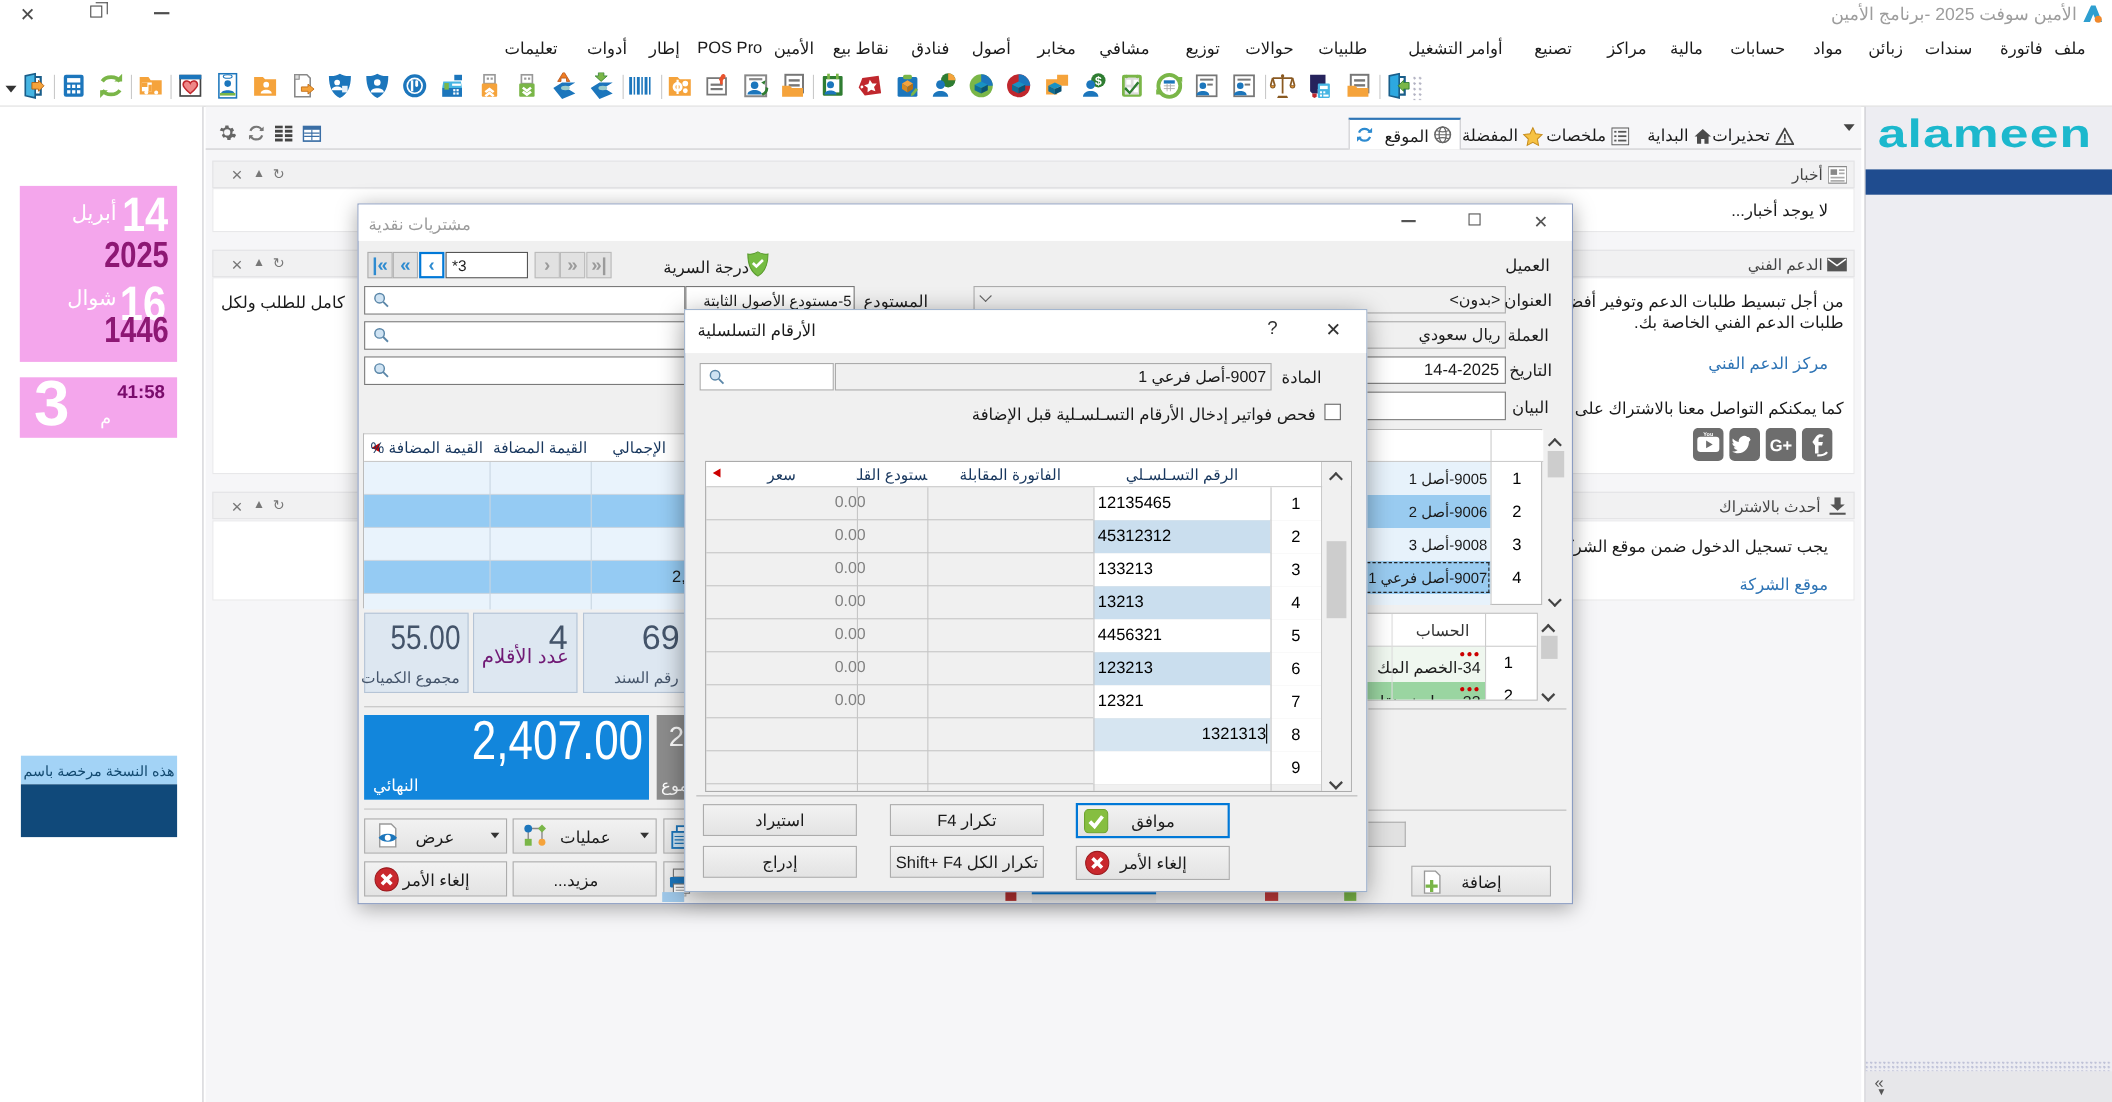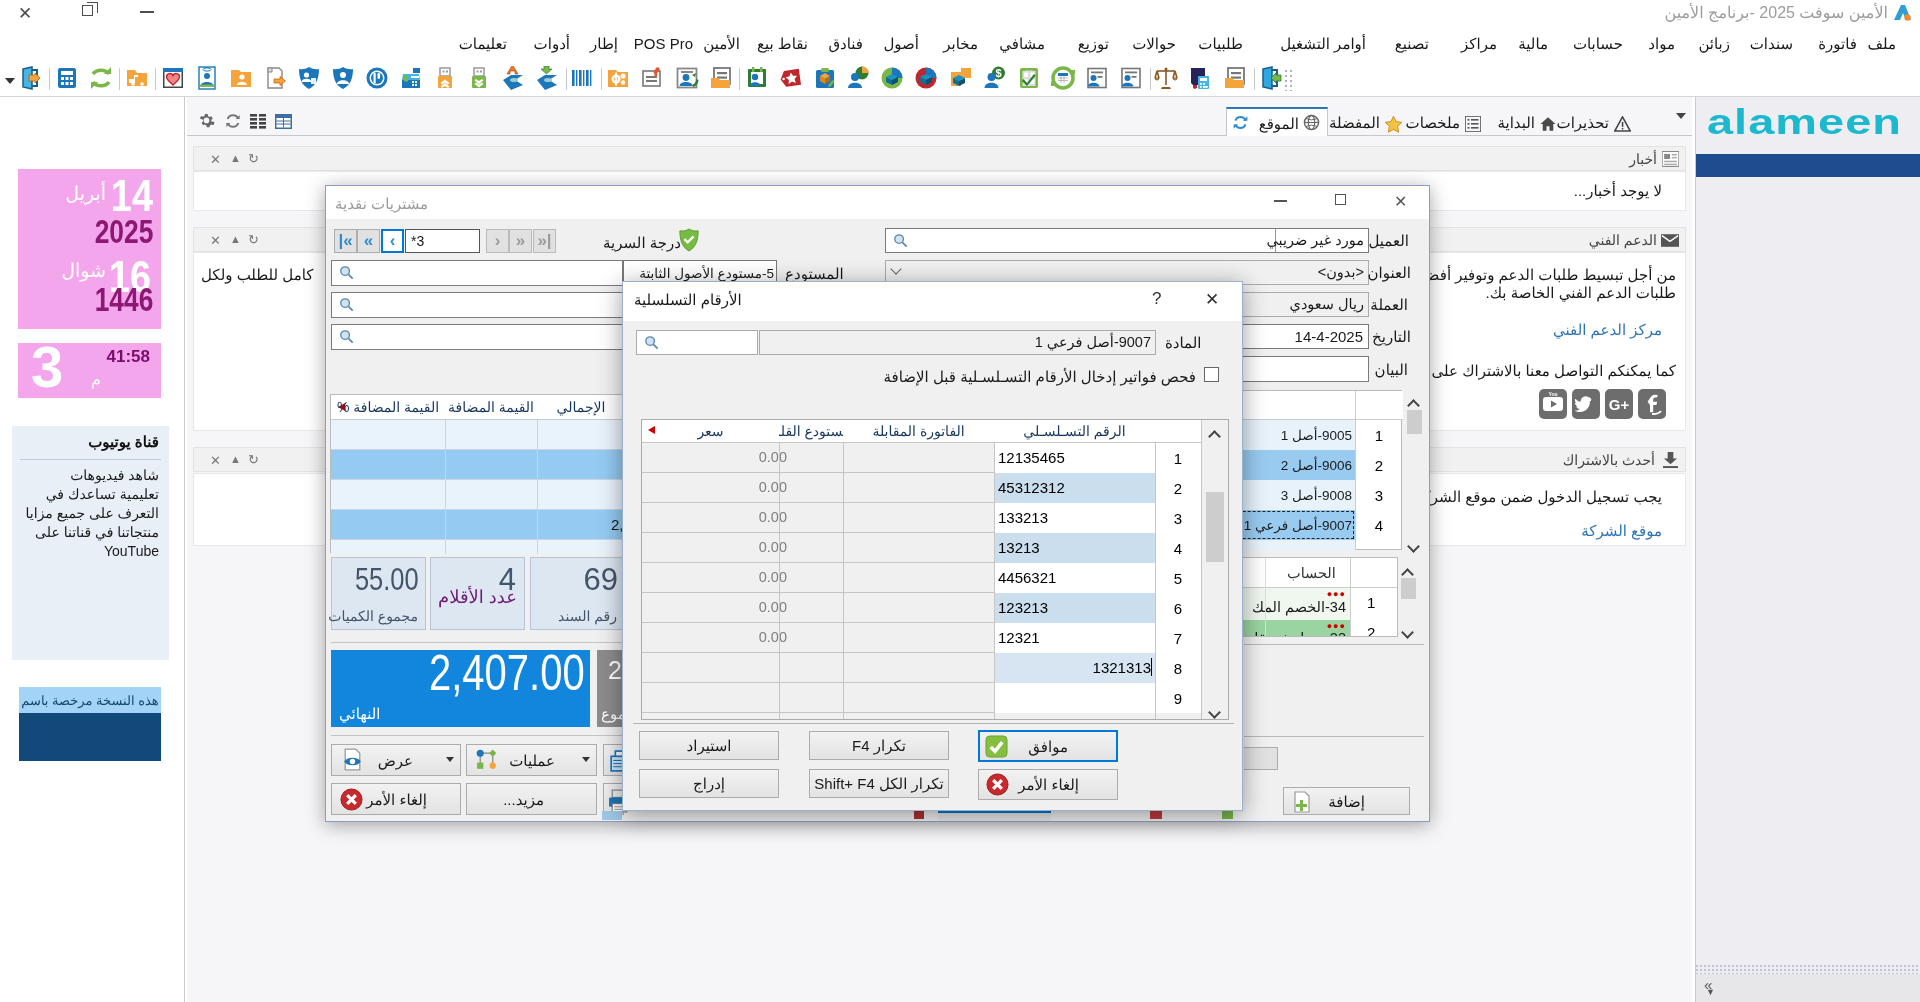--- a/index.html
+++ b/index.html
@@ -352,25 +352,20 @@
     <div class="abs" style="right:8px;top:46px;font-size:33px;font-weight:bold;color:#8d1874;line-height:1;transform:scaleX(0.8);transform-origin:right">2025</div>
     <div class="abs rtl" style="right:55px;top:90px;font-size:19px;color:#fff">شوال</div>
     <div class="abs" style="right:10px;top:86px;font-size:44px;font-weight:bold;color:#fff;line-height:1;transform:scaleX(0.86);transform-origin:right">16</div>
     <div class="abs" style="right:8px;top:114px;font-size:33px;font-weight:bold;color:#8d1874;line-height:1;transform:scaleX(0.8);transform-origin:right">1446</div>
   </div>
   <div class="abs" style="left:18px;top:246px;width:143px;height:55px;background:#f4a6ec">
     <div class="abs" style="right:11px;top:4px;font-size:17px;font-weight:bold;color:#7a0b6c">41:58</div>
     <div class="abs" style="left:13px;top:0;font-size:58px;font-weight:bold;color:#fff;line-height:0.82">3</div>
     <div class="abs rtl" style="right:60px;top:27px;font-size:16px;color:#fff">م</div>
   </div>
-  <div class="abs" style="left:12px;top:329px;width:157px;height:234px;background:#e9eff7">
-    <div class="abs rtl" style="right:10px;top:7px;font-size:15px;font-weight:bold;color:#111">قناة يوتيوب</div>
-    <div class="abs" style="left:8px;top:33px;width:141px;height:1px;background:#c4cbdb"></div>
-    <div class="abs rtl" style="right:10px;top:40px;width:140px;font-size:14px;line-height:19px;color:#1a1a1a;text-align:right">شاهد فيديوهات<br>تعليمية تساعدك في<br>التعرف على جميع مزايا<br>منتجاتنا في قناتنا على<br>YouTube</div>
-  </div>
   <div class="abs rtl cc" style="left:19px;top:590px;width:142px;height:26px;background:#a3d3f6;color:#134a70;font-size:13px;white-space:nowrap">هذه النسخة مرخصة باسم</div>
   <div class="abs" style="left:19px;top:616px;width:142px;height:48px;background:#10497a"></div>
 </div>
 
 <div class="abs" style="left:1695px;top:97px;width:225px;height:905px;background:#ededf2;border-left:1px solid #c9c9ce">
   <div class="abs" style="left:11px;top:3px;font-size:46px;font-weight:bold;color:#1cb8cd;letter-spacing:1px;transform:scale(1.02,0.78);transform-origin:left top">alameen</div>
   <div class="abs" style="left:0;top:57px;width:225px;height:23px;background:#1f4c8f"></div>
   <div class="abs" style="left:0;top:868px;width:225px;height:9px;background:radial-gradient(circle 1px at 1px 1px,#bfc2d8 1px,transparent 1.2px);background-size:4px 4px"></div>
   <div class="abs" style="left:0;top:877px;width:225px;height:28px;background:#e7e7ea">
     <div class="abs" style="left:8px;top:2px;font-size:15px;color:#555">«</div>
@@ -562,28 +557,20 @@
     <div class="field" style="left:5px;top:138px;width:292px;height:26px">
       <svg class="abs mag" style="left:7px;top:4px" width="16" height="16" viewBox="0 0 16 16">
         <circle cx="6.5" cy="6.5" r="4.6" fill="#cfe3f3" stroke="#5a86a8" stroke-width="1.4"></circle>
         <line x1="10" y1="10" x2="14.6" y2="14.6" stroke="#5a86a8" stroke-width="1.8"></line>
       </svg>
     </div>
     <div class="field rtl" style="left:297px;top:74px;width:154px;height:26px;border-color:#777;overflow:hidden">
       <div class="abs" style="right:2px;top:4px;font-size:13.5px;white-space:nowrap">5-مستودع الأصول الثابتة</div>
     </div>
     <div class="lbl" style="left:459px;top:79px">المستودع</div>
-    <div class="field" style="left:559px;top:42px;width:484px;height:25px">
-      <svg class="abs mag" style="left:7px;top:4px" width="16" height="16" viewBox="0 0 16 16">
-        <circle cx="6.5" cy="6.5" r="4.6" fill="#cfe3f3" stroke="#5a86a8" stroke-width="1.4"></circle>
-        <line x1="10" y1="10" x2="14.6" y2="14.6" stroke="#5a86a8" stroke-width="1.8"></line>
-      </svg>
-      <div class="abs" style="left:389px;top:0;width:1px;height:23px;background:#999"></div>
-      <div class="abs rtl" style="right:4px;top:3px;font-size:14.5px">مورد غير ضريبي</div>
-    </div>
     <div class="lbl" style="right:20px;top:46px">العميل</div>
     <div class="gfield" style="left:559px;top:74px;width:484px;height:25px">
       <div class="abs" style="left:6px;top:4px;width:8px;height:8px;border:solid #666;border-width:0 0 1.8px 1.8px;transform:rotate(-45deg)"></div>
       <div class="abs ltr" style="right:4px;top:3px;font-size:14.5px">&lt;بدون&gt;</div>
     </div>
     <div class="lbl" style="right:18px;top:78px">العنوان</div>
     <div class="gfield rtl" style="left:559px;top:106px;width:484px;height:25px">
       <div class="abs" style="right:4px;top:3px;font-size:14.5px">ريال سعودي</div>
     </div>
     <div class="lbl" style="right:21px;top:110px">العملة</div>

